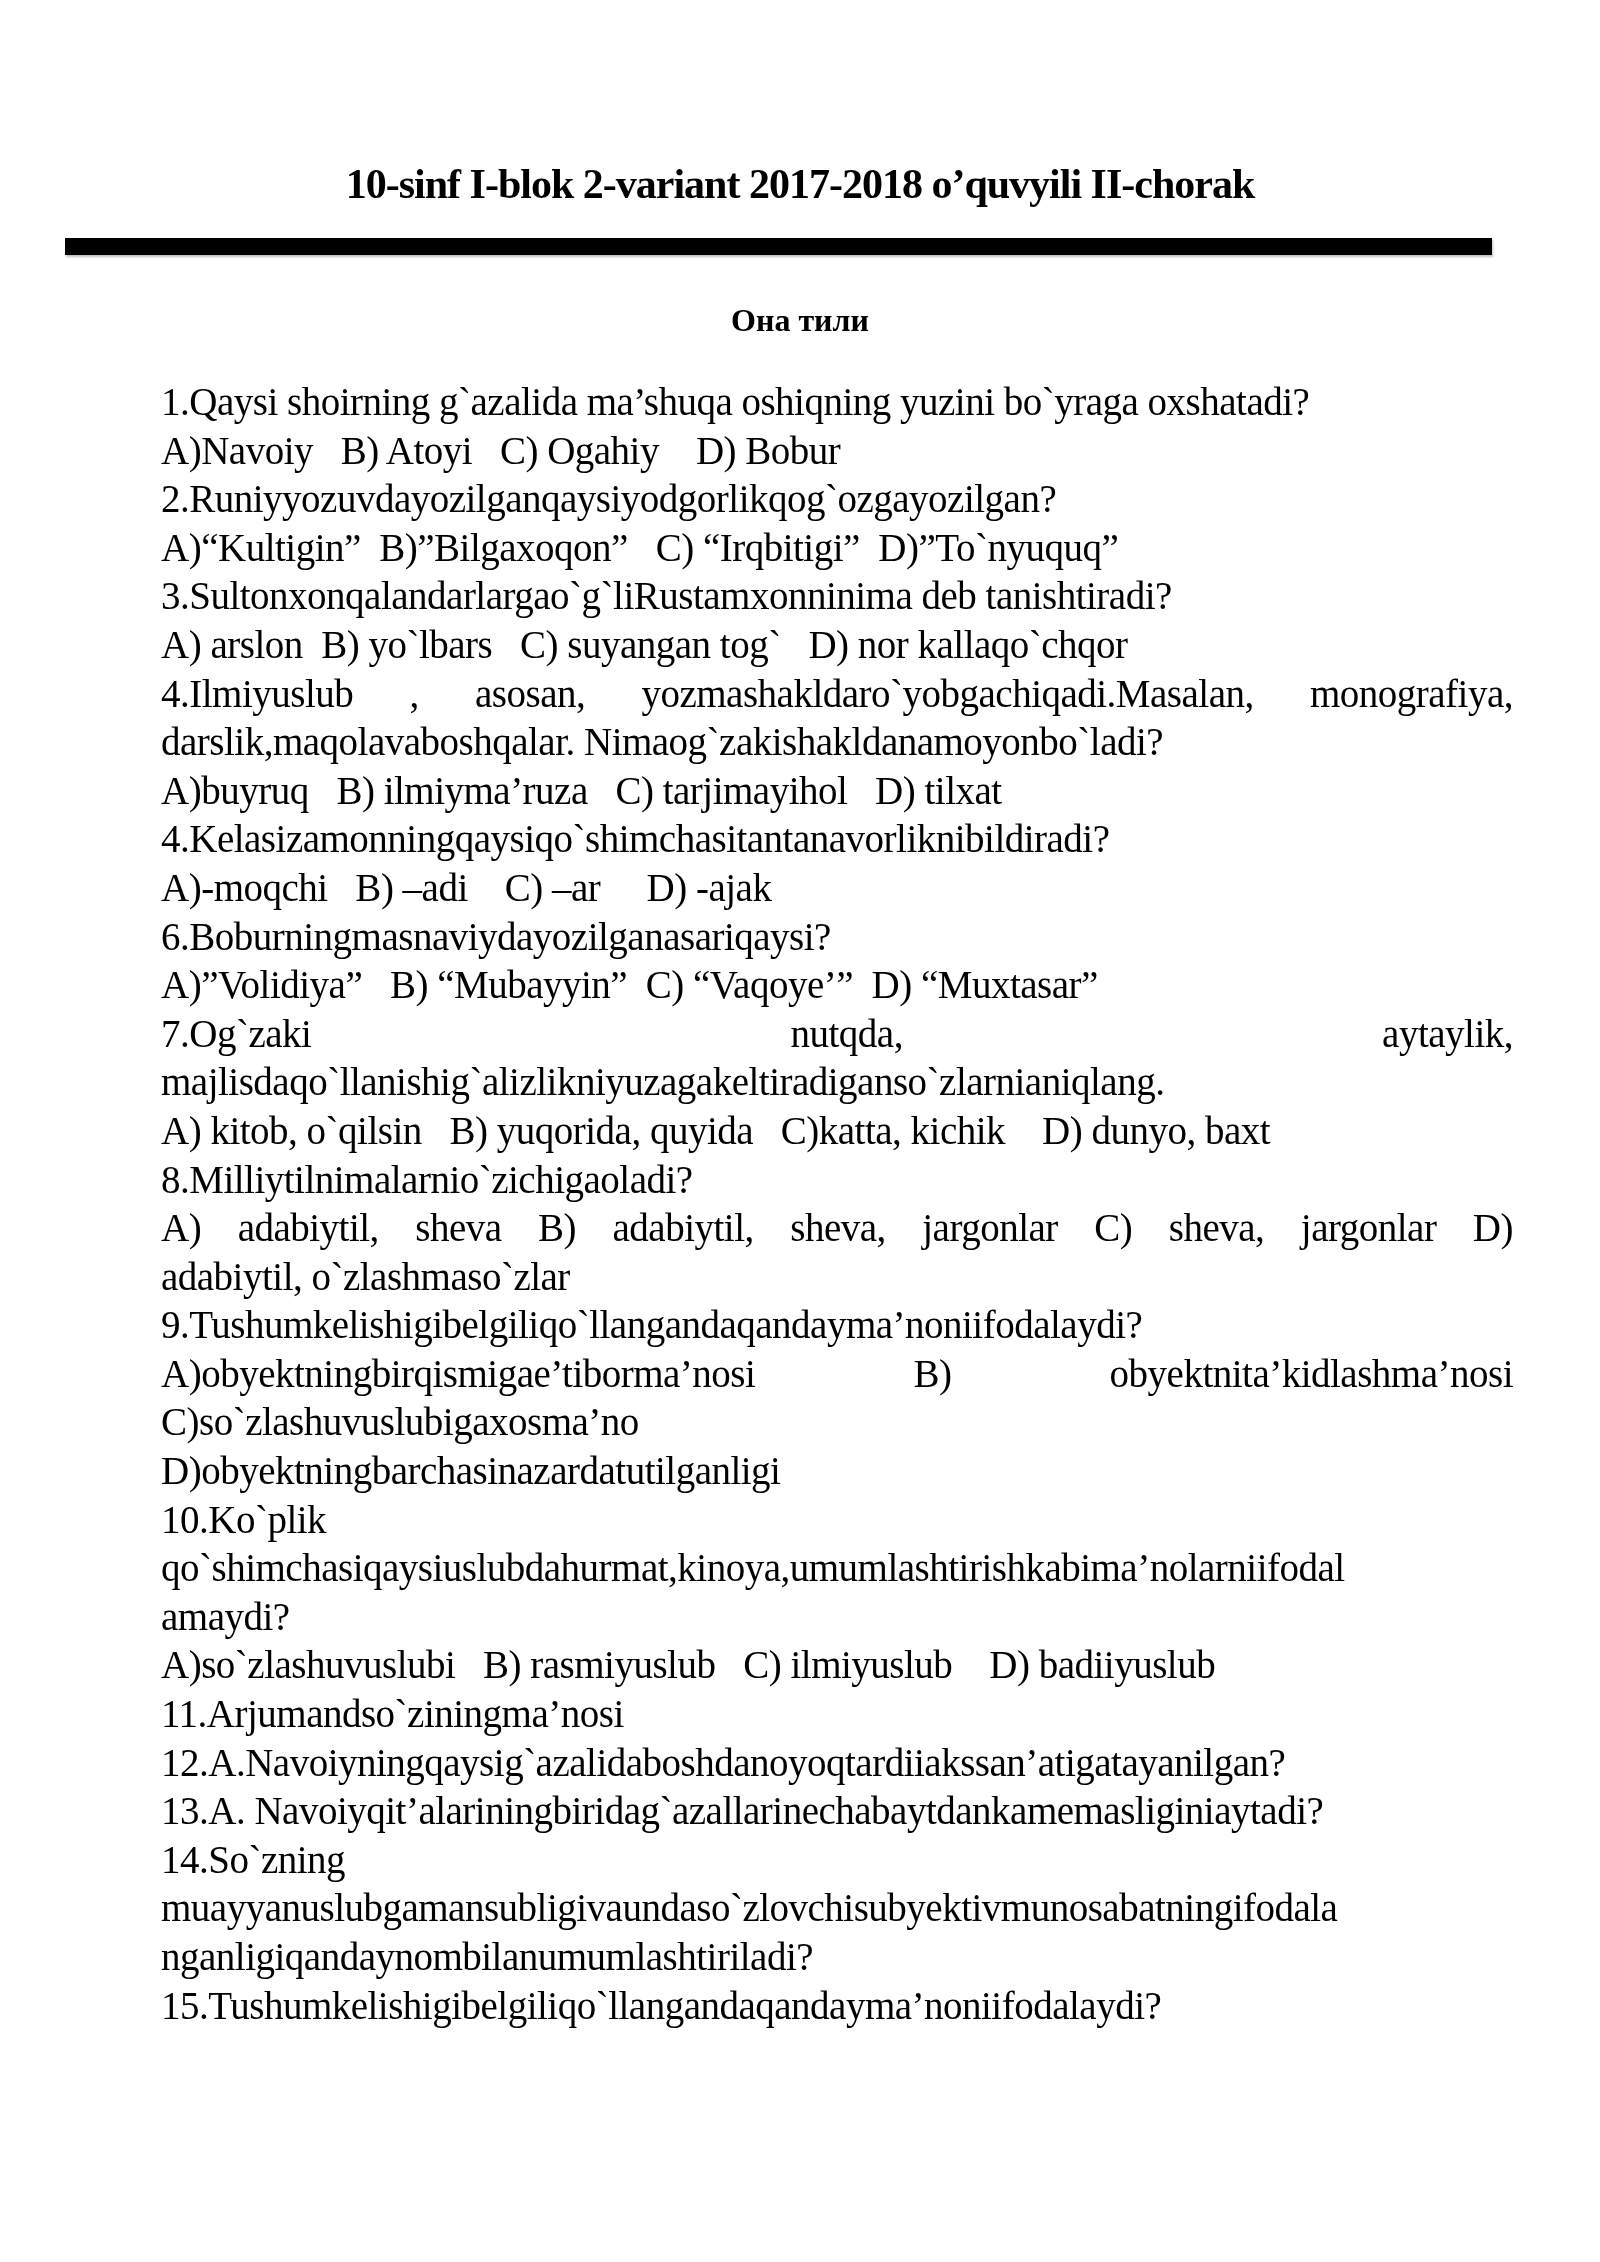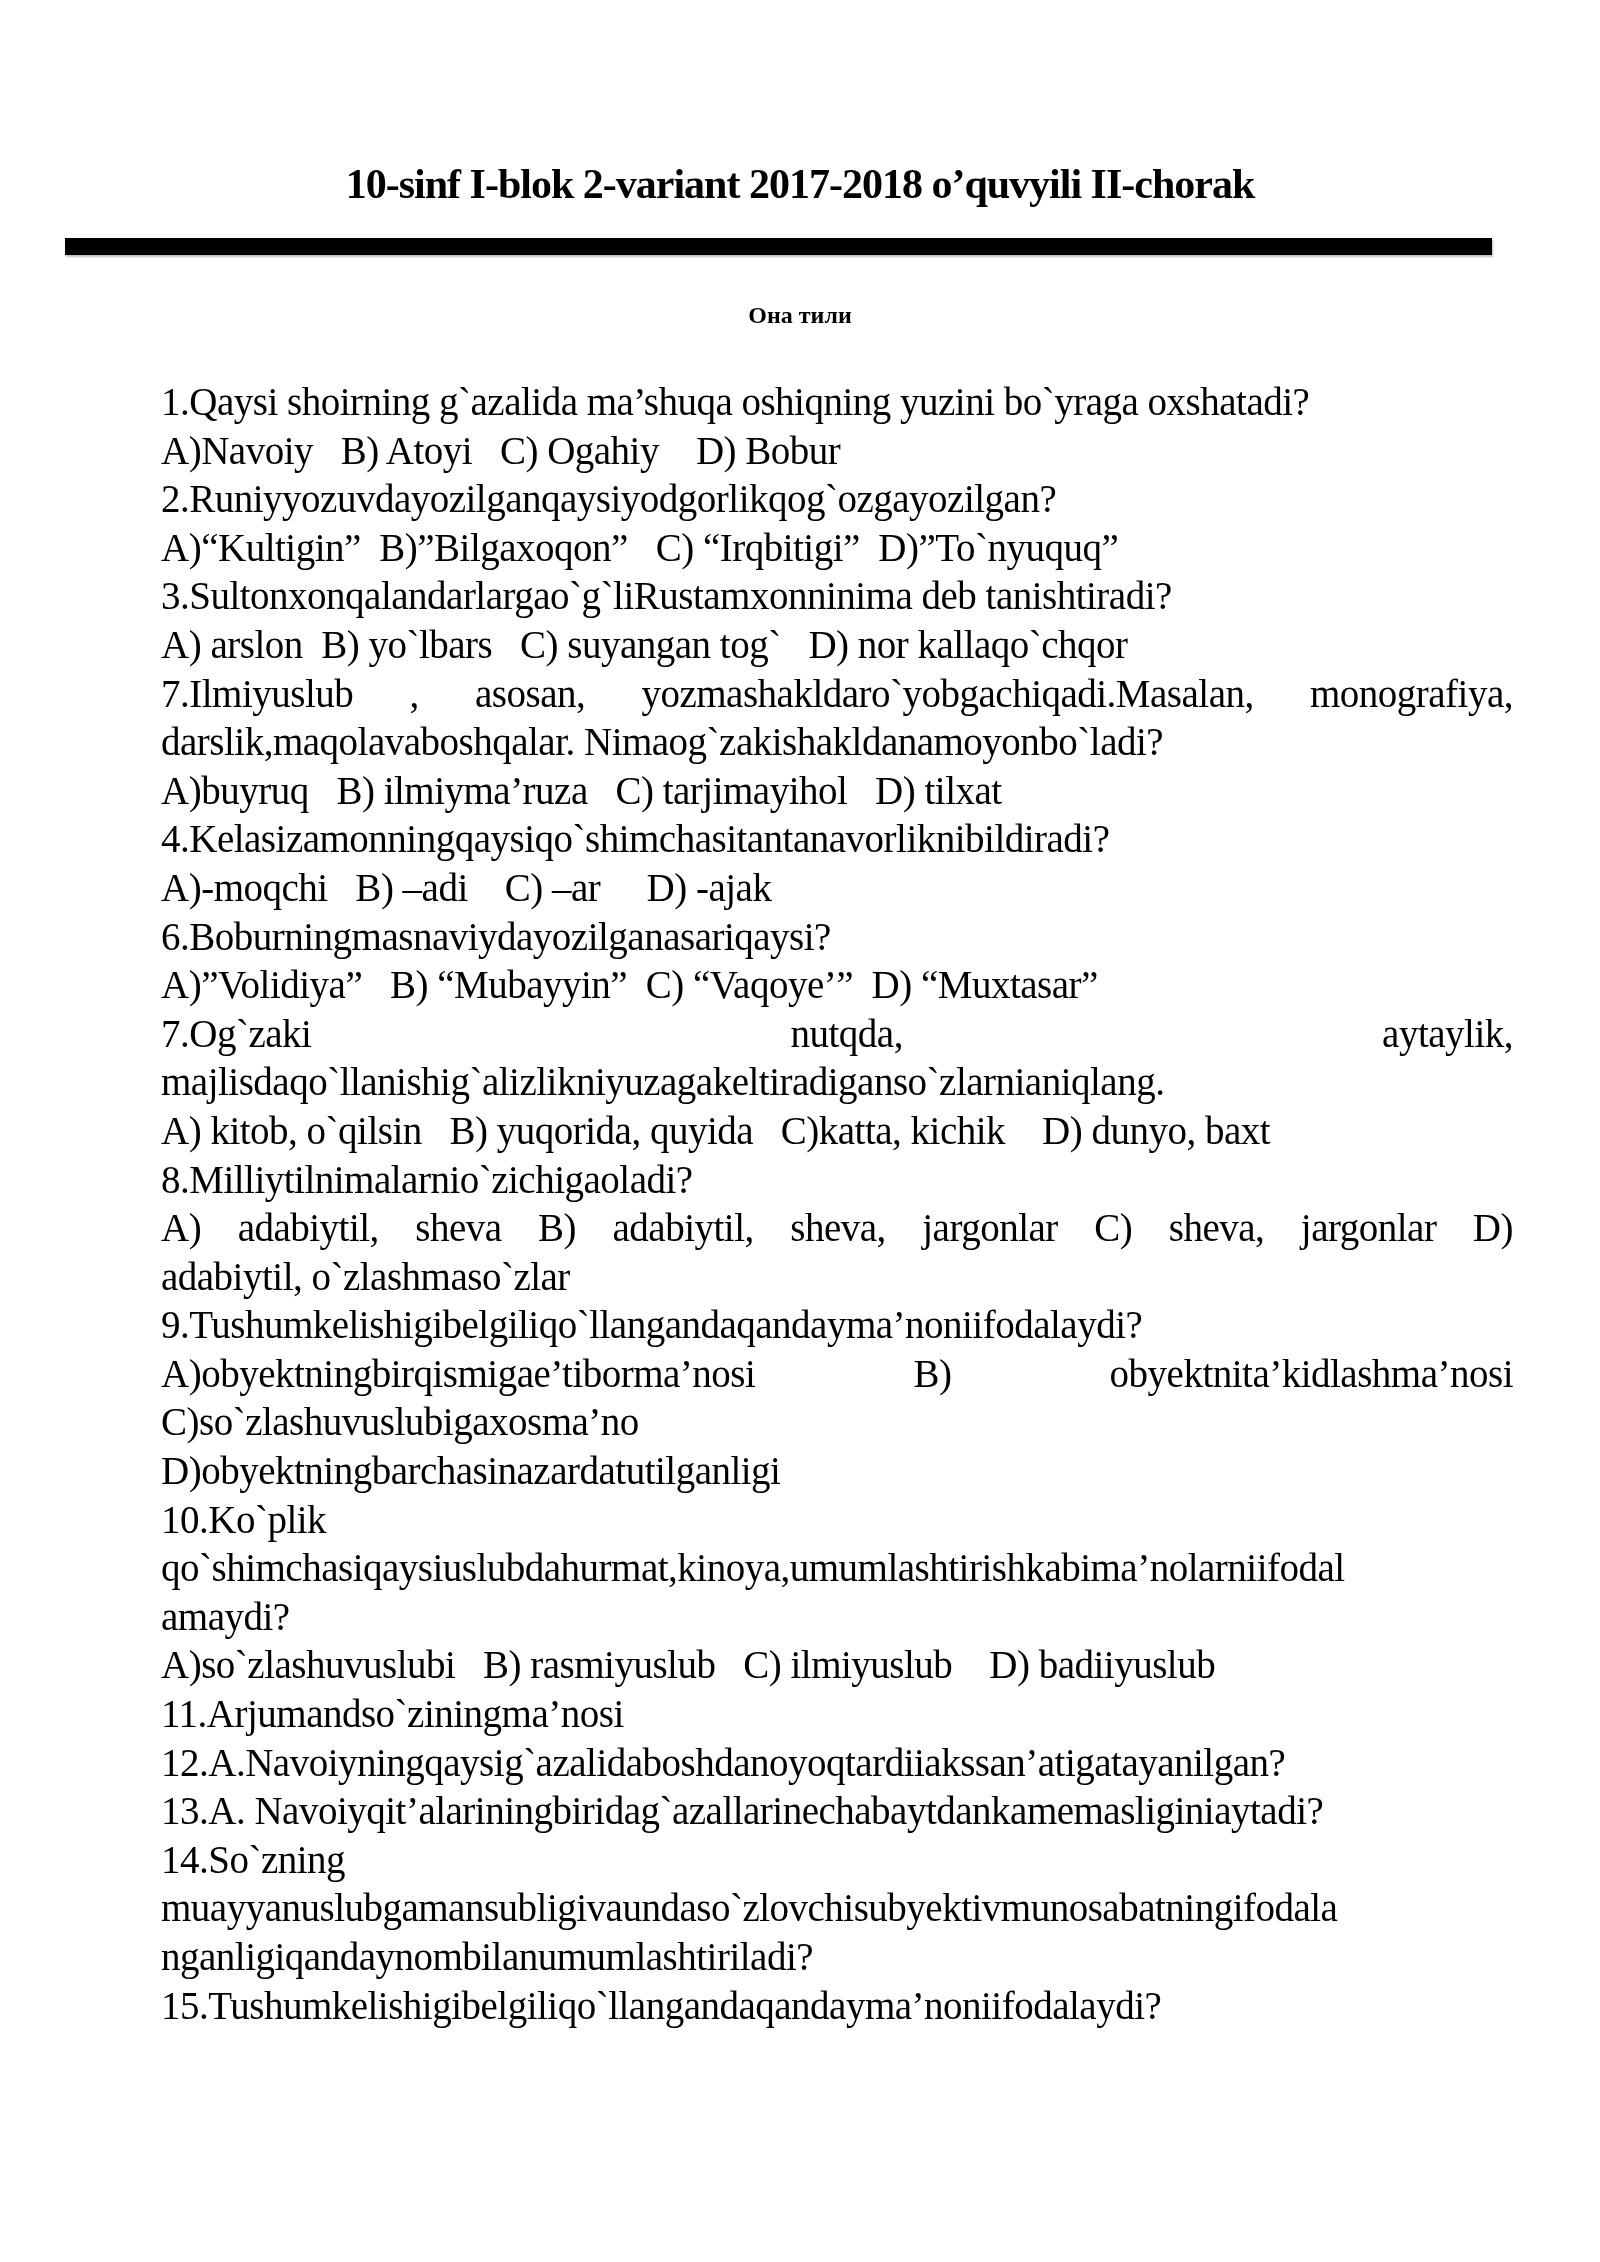--- a/index.html
+++ b/index.html
@@ -37,21 +37,21 @@
     background: #000000;
     box-shadow: 1px 2px 2px rgba(0,0,0,0.25);
   }
   .subtitle {
     position: absolute;
     top: 302px;
     left: 0;
     width: 100%;
     margin: 0;
     text-align: center;
-    font-size: 24px;
+    font-size: 32px;
     font-weight: bold;
   }
   .body-text {
     position: absolute;
     top: 378px;
     left: 151px;
     width: 1352px;
     font-size: 39px;
     line-height: 48.6px;
     letter-spacing: -0.5px;
@@ -73,21 +73,21 @@
   <h1 class="title">10-sinf I-blok 2-variant 2017-2018 o’quvyili II-chorak</h1>
   <div class="divider"></div>
   <h2 class="subtitle">Она тили</h2>
   <div class="body-text">
       <div class="line">1.Qaysi shoirning g`azalida ma’shuqa oshiqning yuzini bo`yraga oxshatadi?</div>
       <div class="line">A)Navoiy   B) Atoyi   C) Ogahiy    D) Bobur</div>
       <div class="line">2.Runiyyozuvdayozilganqaysiyodgorlikqog`ozgayozilgan?</div>
       <div class="line">A)“Kultigin”  B)”Bilgaxoqon”   C) “Irqbitigi”  D)”To`nyuquq”</div>
       <div class="line">3.Sultonxonqalandarlargao`g`liRustamxonninima deb tanishtiradi?</div>
       <div class="line">A) arslon  B) yo`lbars   C) suyangan tog`   D) nor kallaqo`chqor</div>
-      <div class="line jline">7.Ilmiyuslub , asosan, yozmashakldaro`yobgachiqadi.Masalan, monografiya,</div>
+      <div class="line jline">4.Ilmiyuslub , asosan, yozmashakldaro`yobgachiqadi.Masalan, monografiya,</div>
       <div class="line">darslik,maqolavaboshqalar. Nimaog`zakishakldanamoyonbo`ladi?</div>
       <div class="line">A)buyruq   B) ilmiyma’ruza   C) tarjimayihol   D) tilxat</div>
       <div class="line">4.Kelasizamonningqaysiqo`shimchasitantanavorliknibildiradi?</div>
       <div class="line">A)-moqchi   B) –adi    C) –ar     D) -ajak</div>
       <div class="line">6.Boburningmasnaviydayozilganasariqaysi?</div>
       <div class="line">A)”Volidiya”   B) “Mubayyin”  C) “Vaqoye’”  D) “Muxtasar”</div>
       <div class="line jline">7.Og`zaki nutqda, aytaylik,</div>
       <div class="line">majlisdaqo`llanishig`alizlikniyuzagakeltiradiganso`zlarnianiqlang.</div>
       <div class="line">A) kitob, o`qilsin   B) yuqorida, quyida   C)katta, kichik    D) dunyo, baxt</div>
       <div class="line">8.Milliytilnimalarnio`zichigaoladi?</div>

